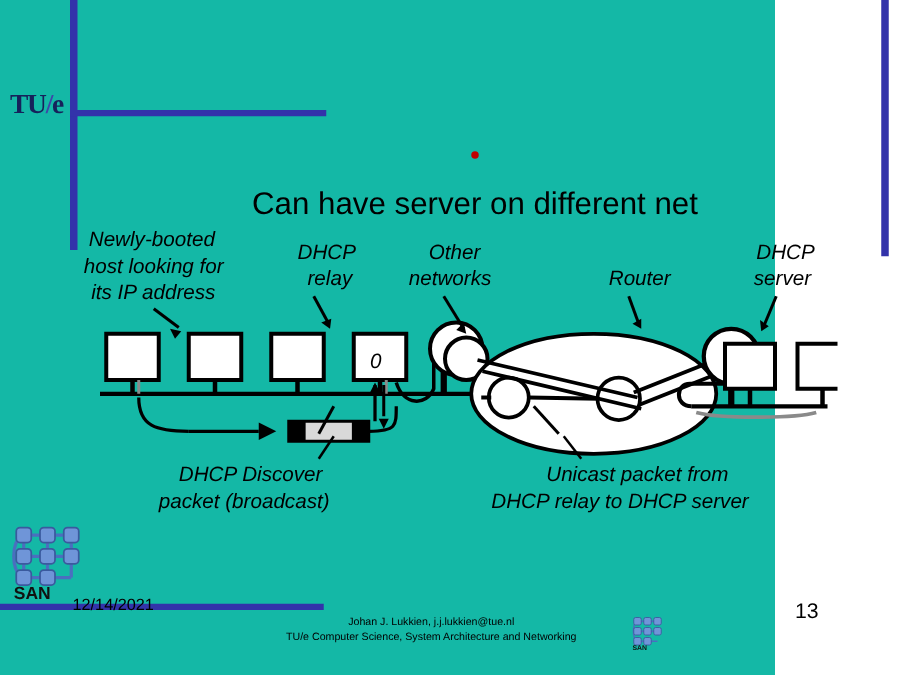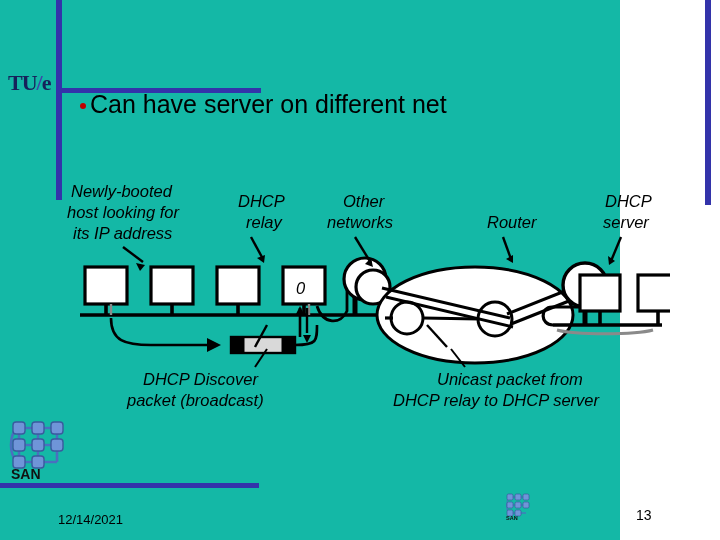--- a/index.html
+++ b/index.html
@@ -45,22 +45,22 @@
   .title{
     position:absolute;left:90px;top:48px;width:560px;
     text-align:center;
     font-size:29px;font-weight:bold;color:#000;
     letter-spacing:0px;
     line-height:1.1;
   }
 
   
   .bullet-row{
-    position:absolute;left:80px;top:90px;width:600px;
-    display:flex;align-items:center;gap:4px;
+    position:absolute;left:80px;top:118px;width:600px;
+    display:flex;align-items:center;gap:22px;flex-direction:column;
   }
   .bullet-dot{
     width:6px;height:6px;border-radius:50%;background:#C00000;flex:0 0 auto;
     margin-top:3px;
   }
   .bullet-text{
     font-size:25px;color:#000;line-height:1.15;white-space:nowrap;
   }
 
   
@@ -74,34 +74,34 @@
   }
 
   
   .san-logo{
     position:absolute;left:8px;top:414px;width:62px;height:66px;
   }
   .san-logo svg{display:block;}
 
   
   .footer-date{
-    position:absolute;left:58px;top:512px;
+    position:absolute;left:58px;top:476px;
     font-size:13px;color:#000;
   }
   .footer-center{
     position:absolute;left:190px;top:491px;width:310px;
     text-align:center;
     font-size:8.5px;color:#000;line-height:1.45;
   }
   .footer-logo{
     position:absolute;left:505px;top:492px;width:26px;height:28px;
   }
   .footer-page{
-    position:absolute;left:636px;top:507px;
-    font-size:14px;color:#000;
+    position:absolute;left:636px;top:479px;
+    font-size:17px;color:#000;
   }
 </style>
 </head>
 <body>
 
 <div class="slide">
 
   <div class="vline-left"></div>
   <div class="vline-right"></div>
   <div class="hline-title"></div>
@@ -259,20 +259,24 @@
         <rect x="24" y="42" width="12" height="12" rx="3" fill="#6f95d8" stroke="#3a5a9e" stroke-width="1.4"></rect>
       </g>
       <text x="3" y="65" font-family="Liberation Sans, sans-serif" font-size="14" font-weight="bold" fill="#111">SAN</text>
     </svg>
   </div>
 
   <div class="hline-footer"></div>
 
   <div class="footer-date">12/14/2021</div>
 
+  <div class="footer-center">
+    <div>Johan J. Lukkien, j.j.lukkien@tue.nl</div>
+    <div>TU/e Computer Science, System Architecture and Networking</div>
+  </div>
 
   <div class="footer-logo">
     <svg viewBox="0 0 26 28" xmlns="http://www.w3.org/2000/svg">
       <g stroke="#4a6fbf" stroke-width="1.2" fill="none">
         <path d="M4 5 C 1 9, 1 17, 4 21"></path>
         <line x1="5" y1="5" x2="21" y2="5"></line>
         <line x1="5" y1="13" x2="21" y2="13"></line>
         <line x1="5" y1="21" x2="21" y2="21"></line>
       </g>
       <g fill="#6f95d8" stroke="#3a5a9e" stroke-width="0.7">

